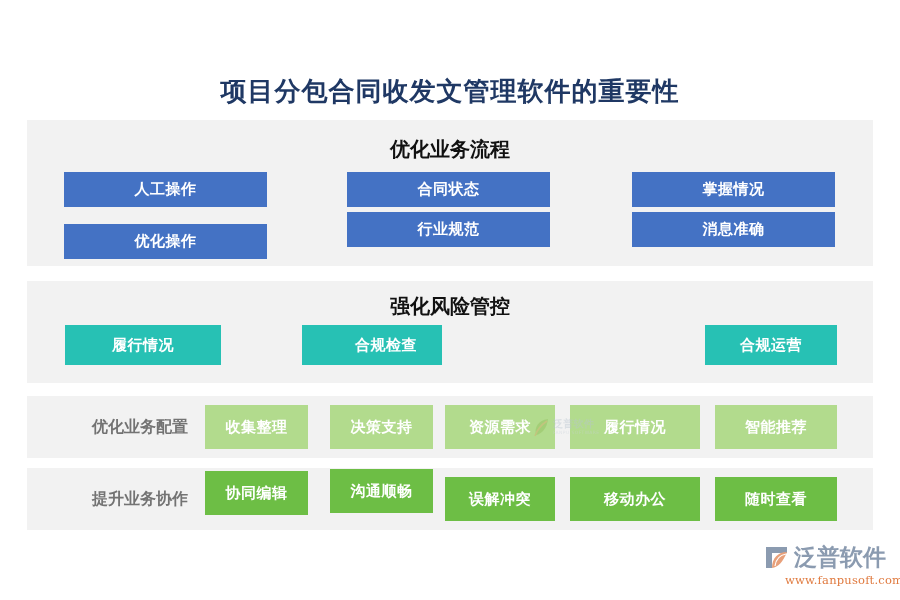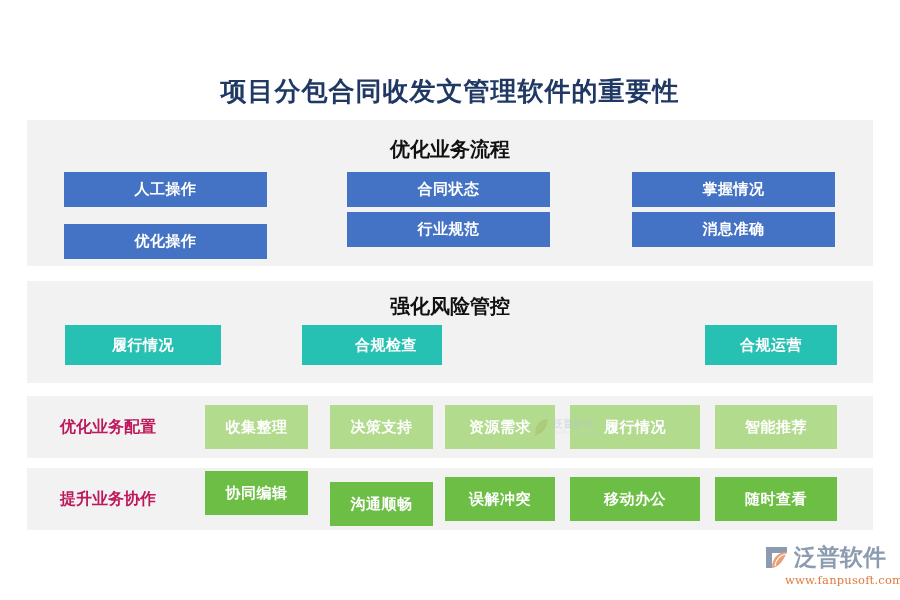--- a/index.html
+++ b/index.html
@@ -74,22 +74,23 @@
   .chip.green-light { background: #b2db8d; }
   .chip.green-dark  { background: #6dbe45; }
 
   
   .row-label {
     position: absolute;
     display: flex;
     align-items: center;
     font-size: 16px;
     font-weight: bold;
-    color: #be185d;
-    white-space: nowrap;
+    color: #737373;
+    white-space: nowrap;
+    margin-left: 32px;
   }
 
   
   .watermark {
     position: absolute;
     left: 533px;
     top: 412px;
     width: 82px;
     height: 30px;
     opacity: 0.42;
@@ -197,21 +198,21 @@
     <div class="chip green-light" style="left:303px; top:9px; width:103px; height:44px;">决策支持</div>
     <div class="chip green-light" style="left:418px; top:9px; width:110px; height:44px;">资源需求</div>
     <div class="chip green-light" style="left:543px; top:9px; width:130px; height:44px;">履行情况</div>
     <div class="chip green-light" style="left:688px; top:9px; width:122px; height:44px;">智能推荐</div>
   </div>
 
   <div class="panel" style="left:27px; top:468px; width:846px; height:62px;">
     <div class="row-label" style="left:33px; top:0px; height:62px;">提升业务协作</div>
 
     <div class="chip green-dark" style="left:178px; top:3px; width:103px; height:44px;">协同编辑</div>
-    <div class="chip green-dark" style="left:303px; top:14px; width:103px; height:44px;text-align:right;">沟通顺畅</div>
+    <div class="chip green-dark" style="left:303px; top:1px; width:103px; height:44px;text-align:right;">沟通顺畅</div>
     <div class="chip green-dark" style="left:418px; top:9px; width:110px; height:44px;">误解冲突</div>
     <div class="chip green-dark" style="left:543px; top:9px; width:130px; height:44px;">移动办公</div>
     <div class="chip green-dark" style="left:688px; top:9px; width:122px; height:44px;">随时查看</div>
   </div>
 
   <div class="watermark">
     <div class="wm-mark">
       <svg width="17" height="19" viewBox="0 0 17 19" xmlns="http://www.w3.org/2000/svg">
         <path d="M3 17 C1 10 5 2 15 1 C14 10 9 16 3 17 Z" fill="#8fbe5a"></path>
         <path d="M2 18 C4 12 8 7 14 3" stroke="#d8a66a" stroke-width="1.6" fill="none"></path>

